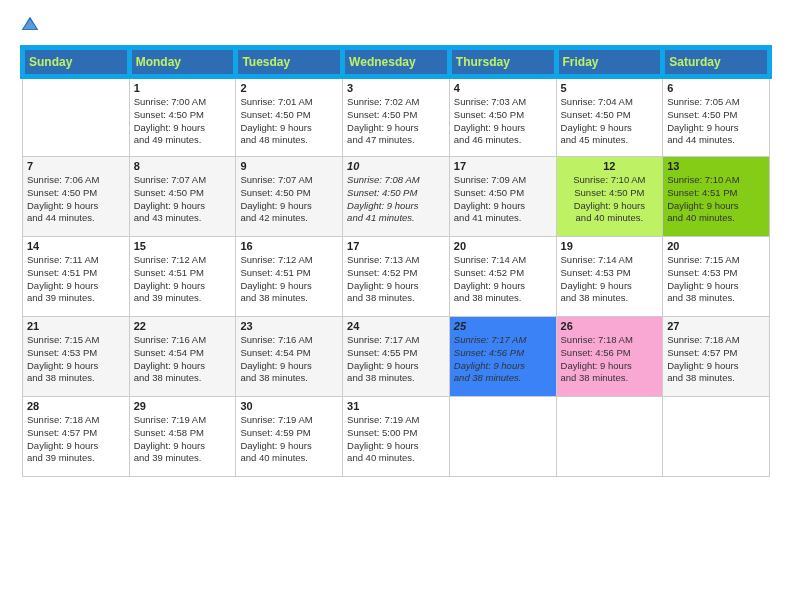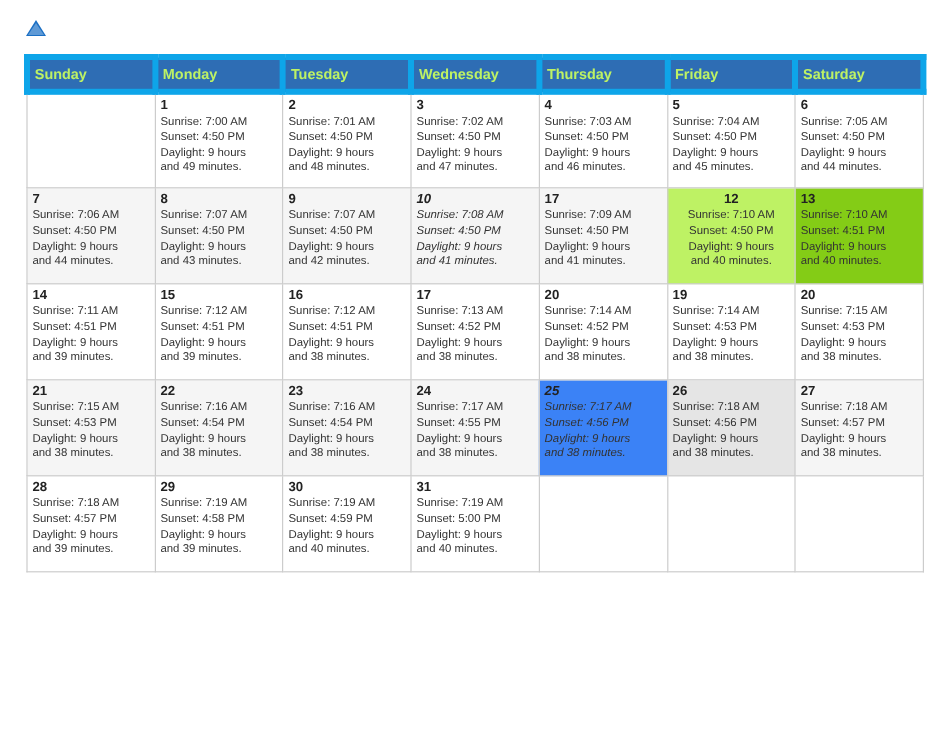--- a/index.html
+++ b/index.html
@@ -228,21 +228,21 @@
             <div class="day-info">Sunrise: 7:16 AM<br>Sunset: 4:54 PM<br>Daylight: 9 hours<br>and 38 minutes.</div>
           </td>
           <td style="background: rgb(245, 245, 245); margin-left: 24px;">
             <span class="day-num">24</span>
             <div class="day-info">Sunrise: 7:17 AM<br>Sunset: 4:55 PM<br>Daylight: 9 hours<br>and 38 minutes.</div>
           </td>
           <td style="background: #3b82f6; font-style: italic;">
             <span class="day-num">25</span>
             <div class="day-info">Sunrise: 7:17 AM<br>Sunset: 4:56 PM<br>Daylight: 9 hours<br>and 38 minutes.</div>
           </td>
-          <td style="background: #e5e5e5;">
+          <td style="background: #f9a8d4;">
             <span class="day-num">26</span>
             <div class="day-info">Sunrise: 7:18 AM<br>Sunset: 4:56 PM<br>Daylight: 9 hours<br>and 38 minutes.</div>
           </td>
           <td style="background: rgb(245, 245, 245);">
             <span class="day-num">27</span>
             <div class="day-info">Sunrise: 7:18 AM<br>Sunset: 4:57 PM<br>Daylight: 9 hours<br>and 38 minutes.</div>
           </td>
         </tr>
         <tr>
           <td>

